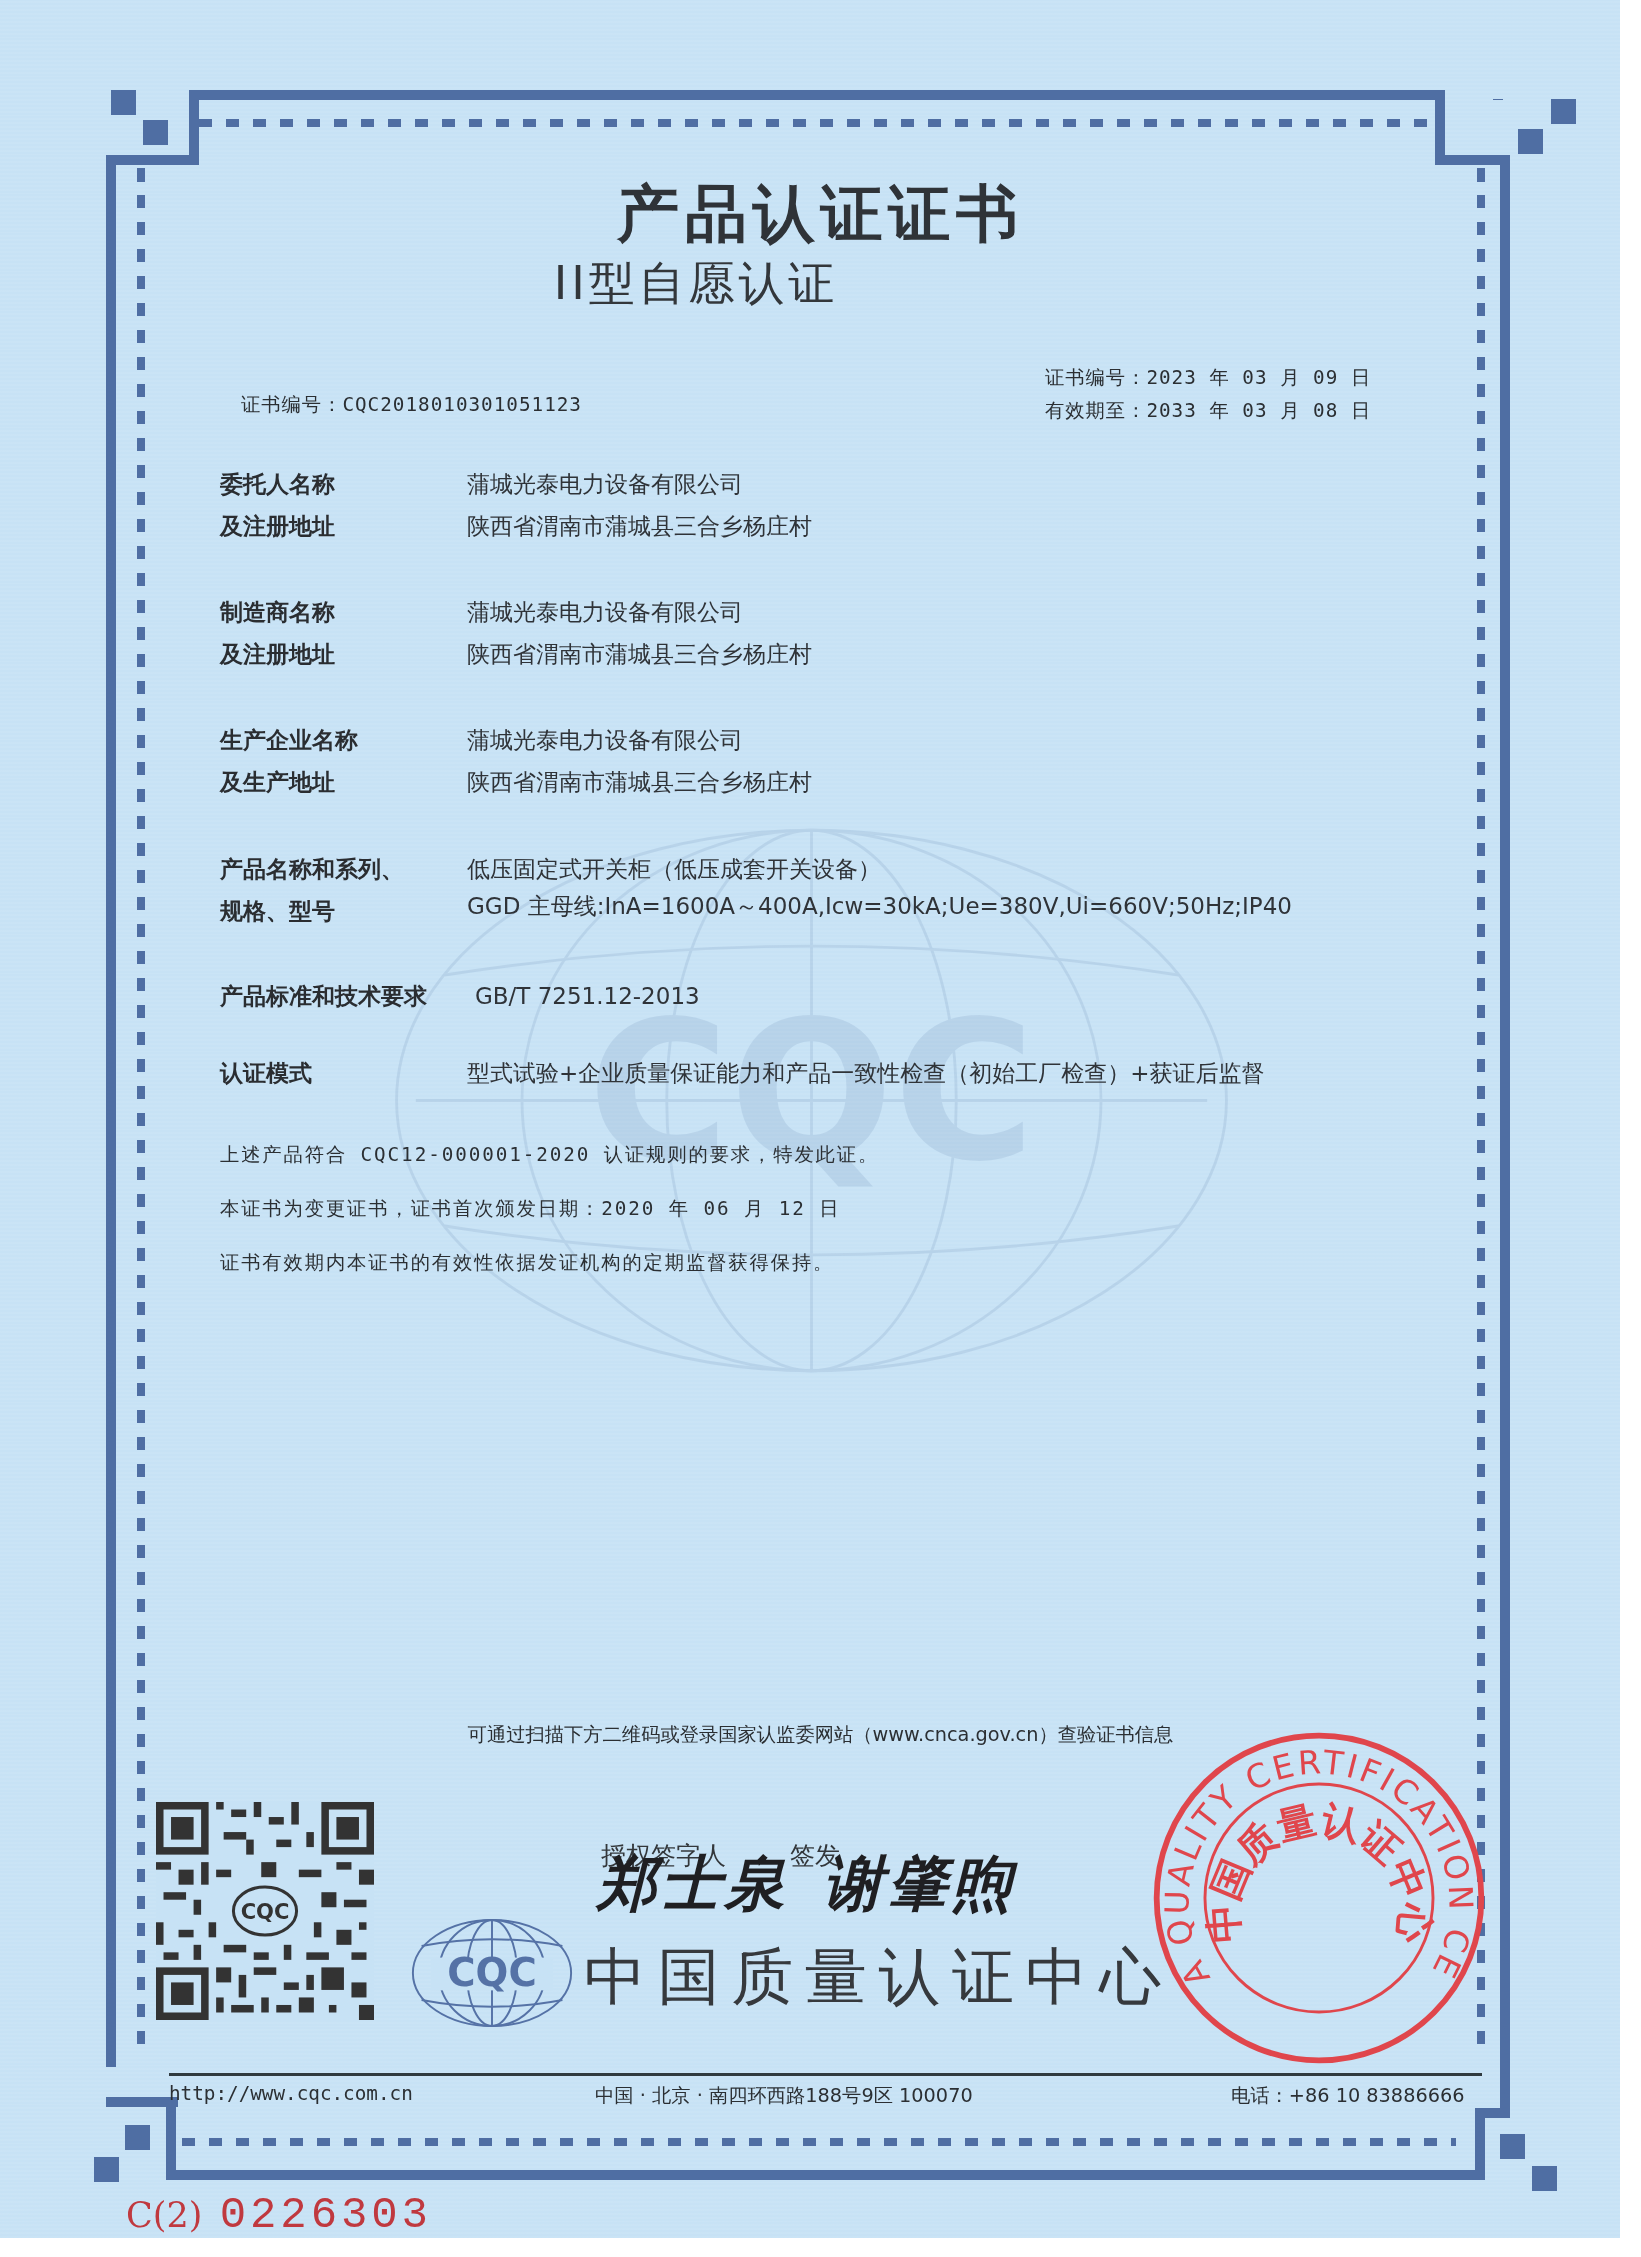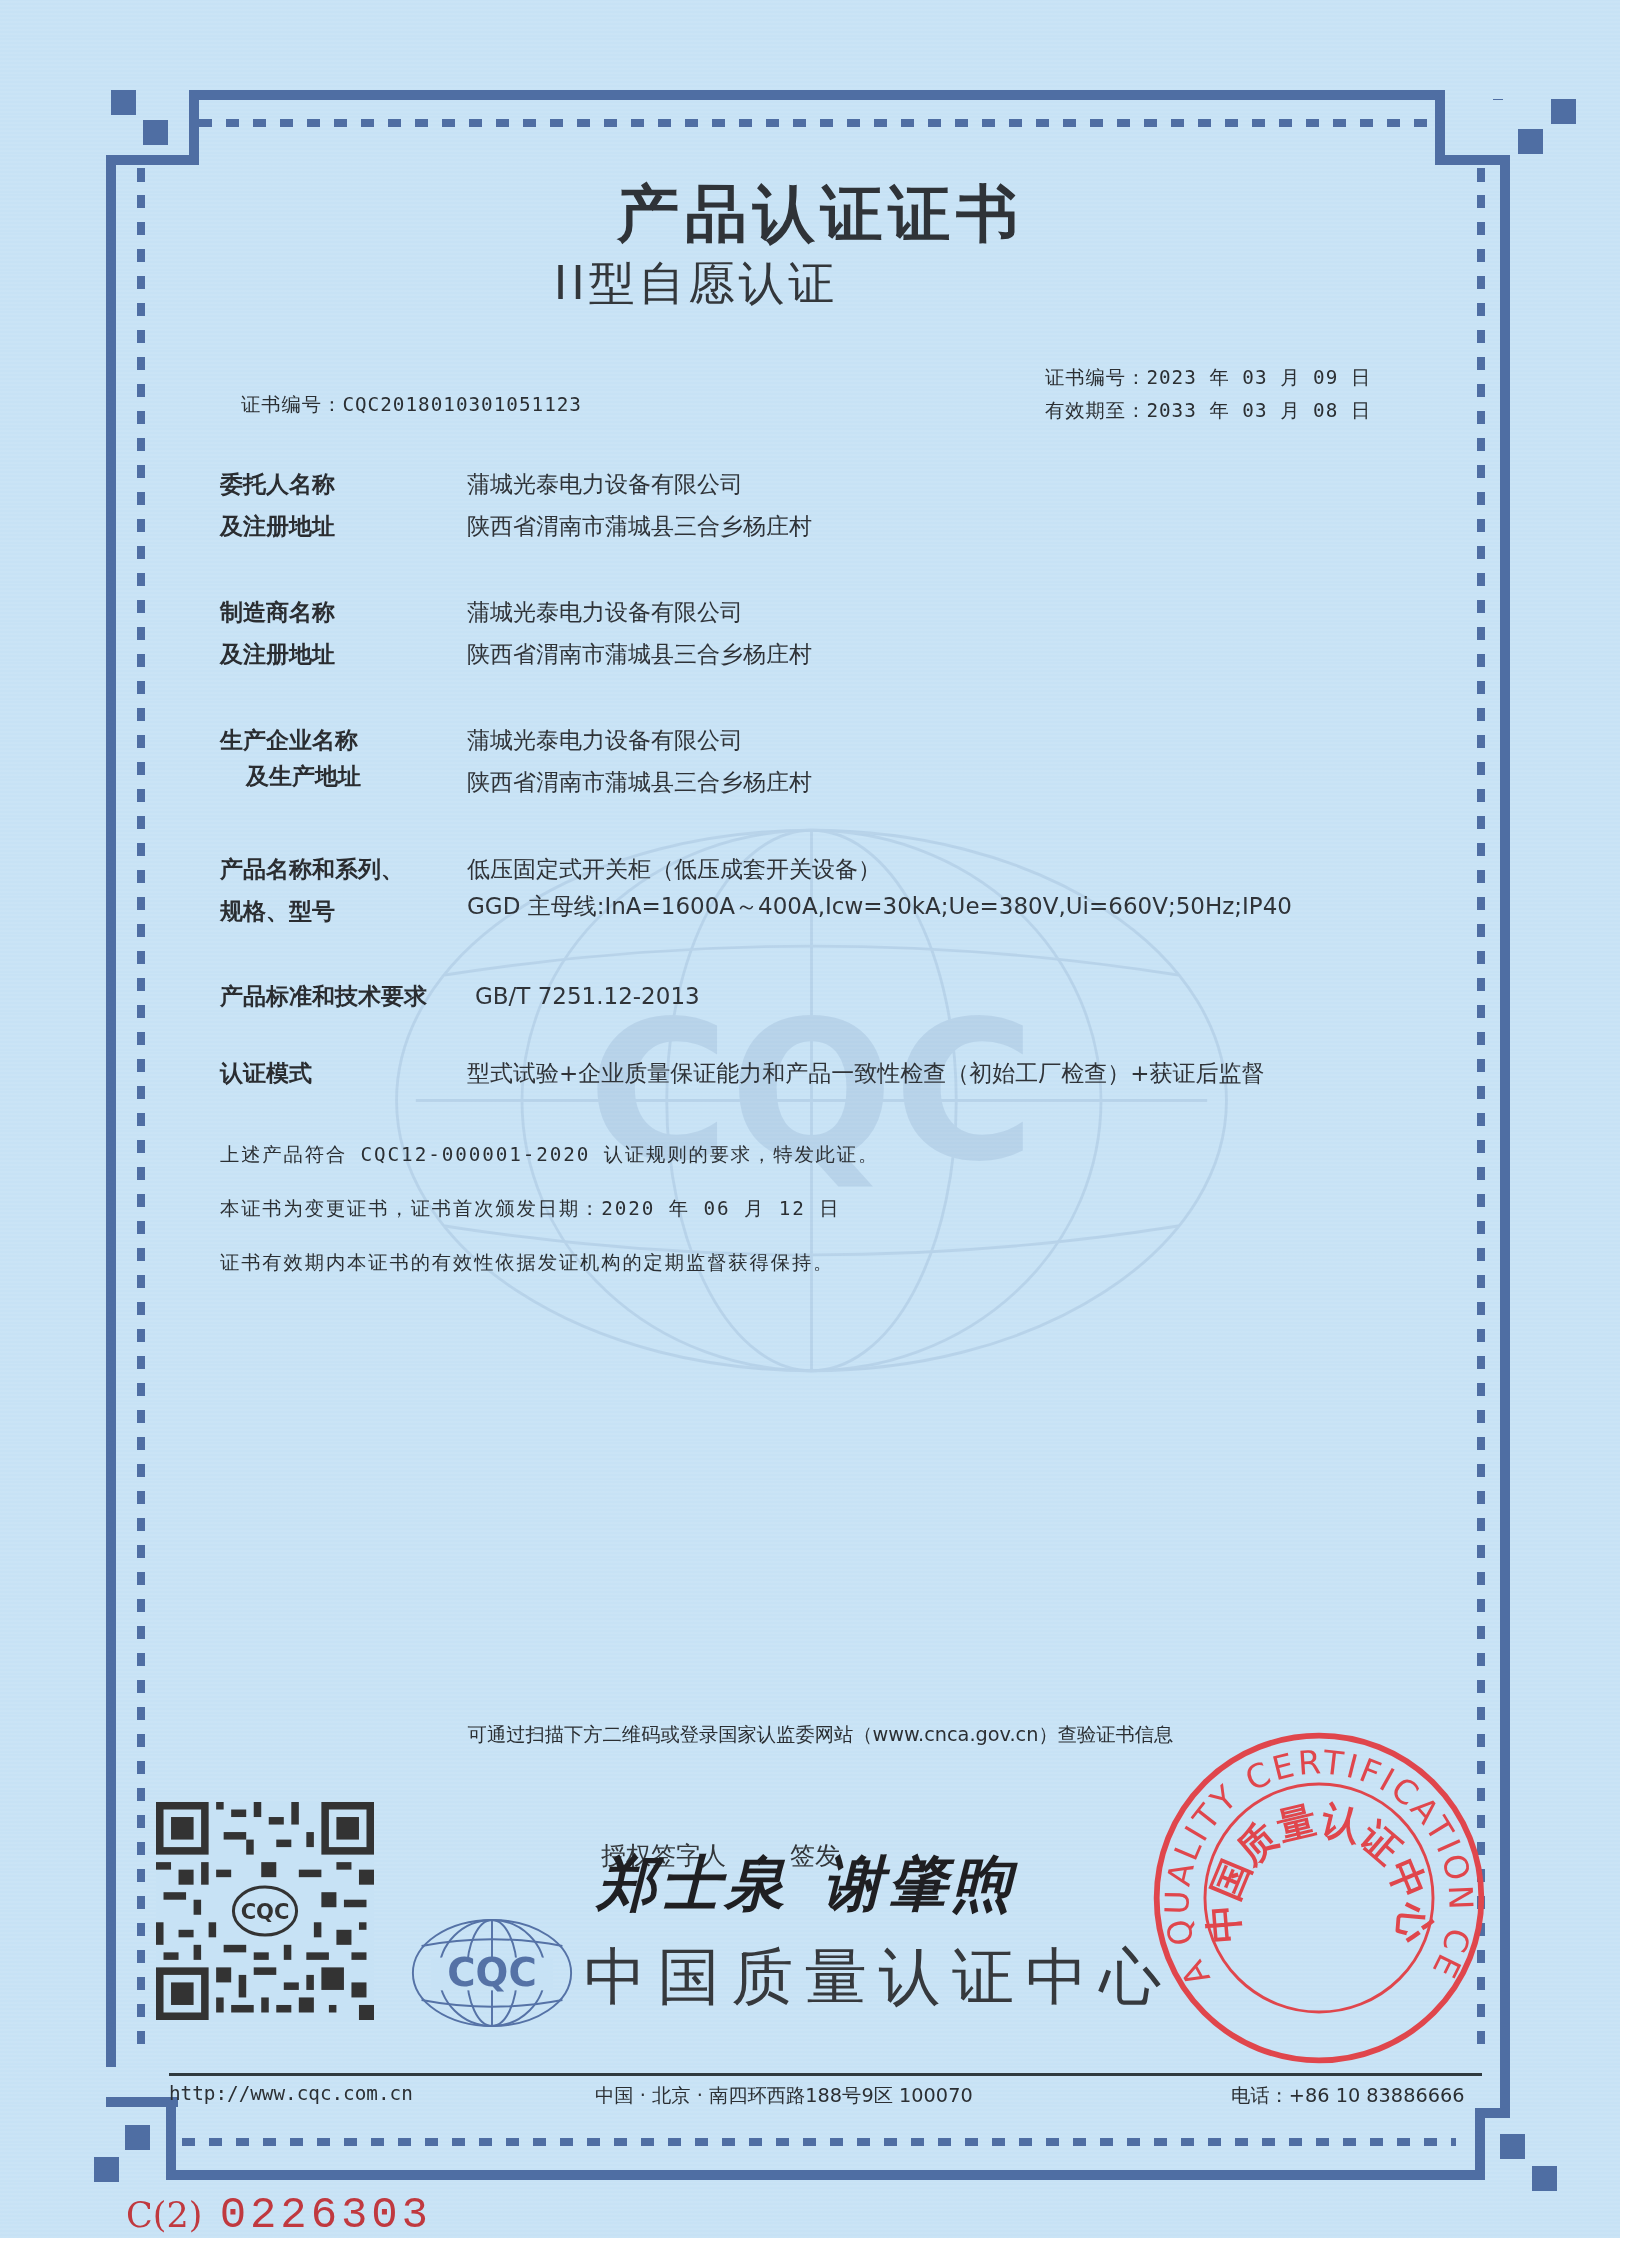--- a/index.html
+++ b/index.html
@@ -142,21 +142,21 @@
 
   <div class="field row2" style="top:591px;">
     <div class="lbl" style="top:0;">制造商名称</div>
     <div class="lbl" style="top:42px;">及注册地址</div>
     <div class="val" style="top:0;">蒲城光泰电力设备有限公司</div>
     <div class="val" style="top:42px;">陕西省渭南市蒲城县三合乡杨庄村</div>
   </div>
 
   <div class="field row2" style="top:719px;">
     <div class="lbl" style="top:0;">生产企业名称</div>
-    <div class="lbl" style="top:36px;margin-left:26px;">及生产地址</div>
+    <div class="lbl" style="top:42px;">及生产地址</div>
     <div class="val" style="top:0;">蒲城光泰电力设备有限公司</div>
     <div class="val" style="top:42px;">陕西省渭南市蒲城县三合乡杨庄村</div>
   </div>
 
   <div class="field row2" style="top:848px;">
     <div class="lbl" style="top:0;">产品名称和系列、</div>
     <div class="lbl" style="top:42px;">规格、型号</div>
     <div class="val" style="top:0; left:247px;">低压固定式开关柜（低压成套开关设备）</div>
     <div class="val" style="top:37px; left:247px;">GGD  主母线:InA=1600A～400A,Icw=30kA;Ue=380V,Ui=660V;50Hz;IP40</div>
   </div>

